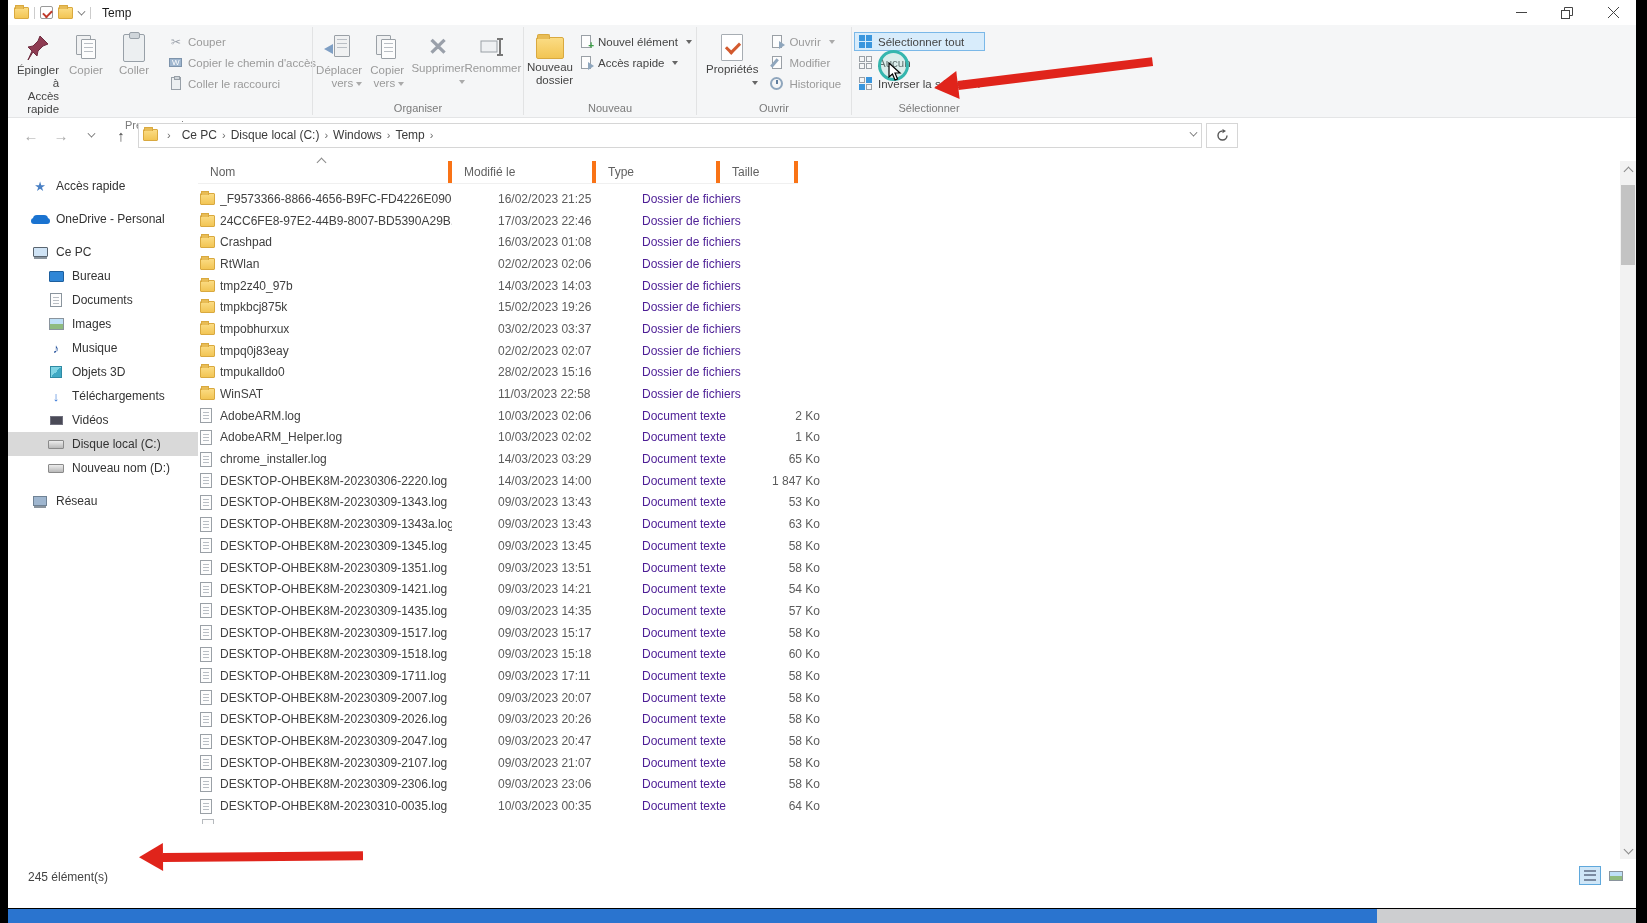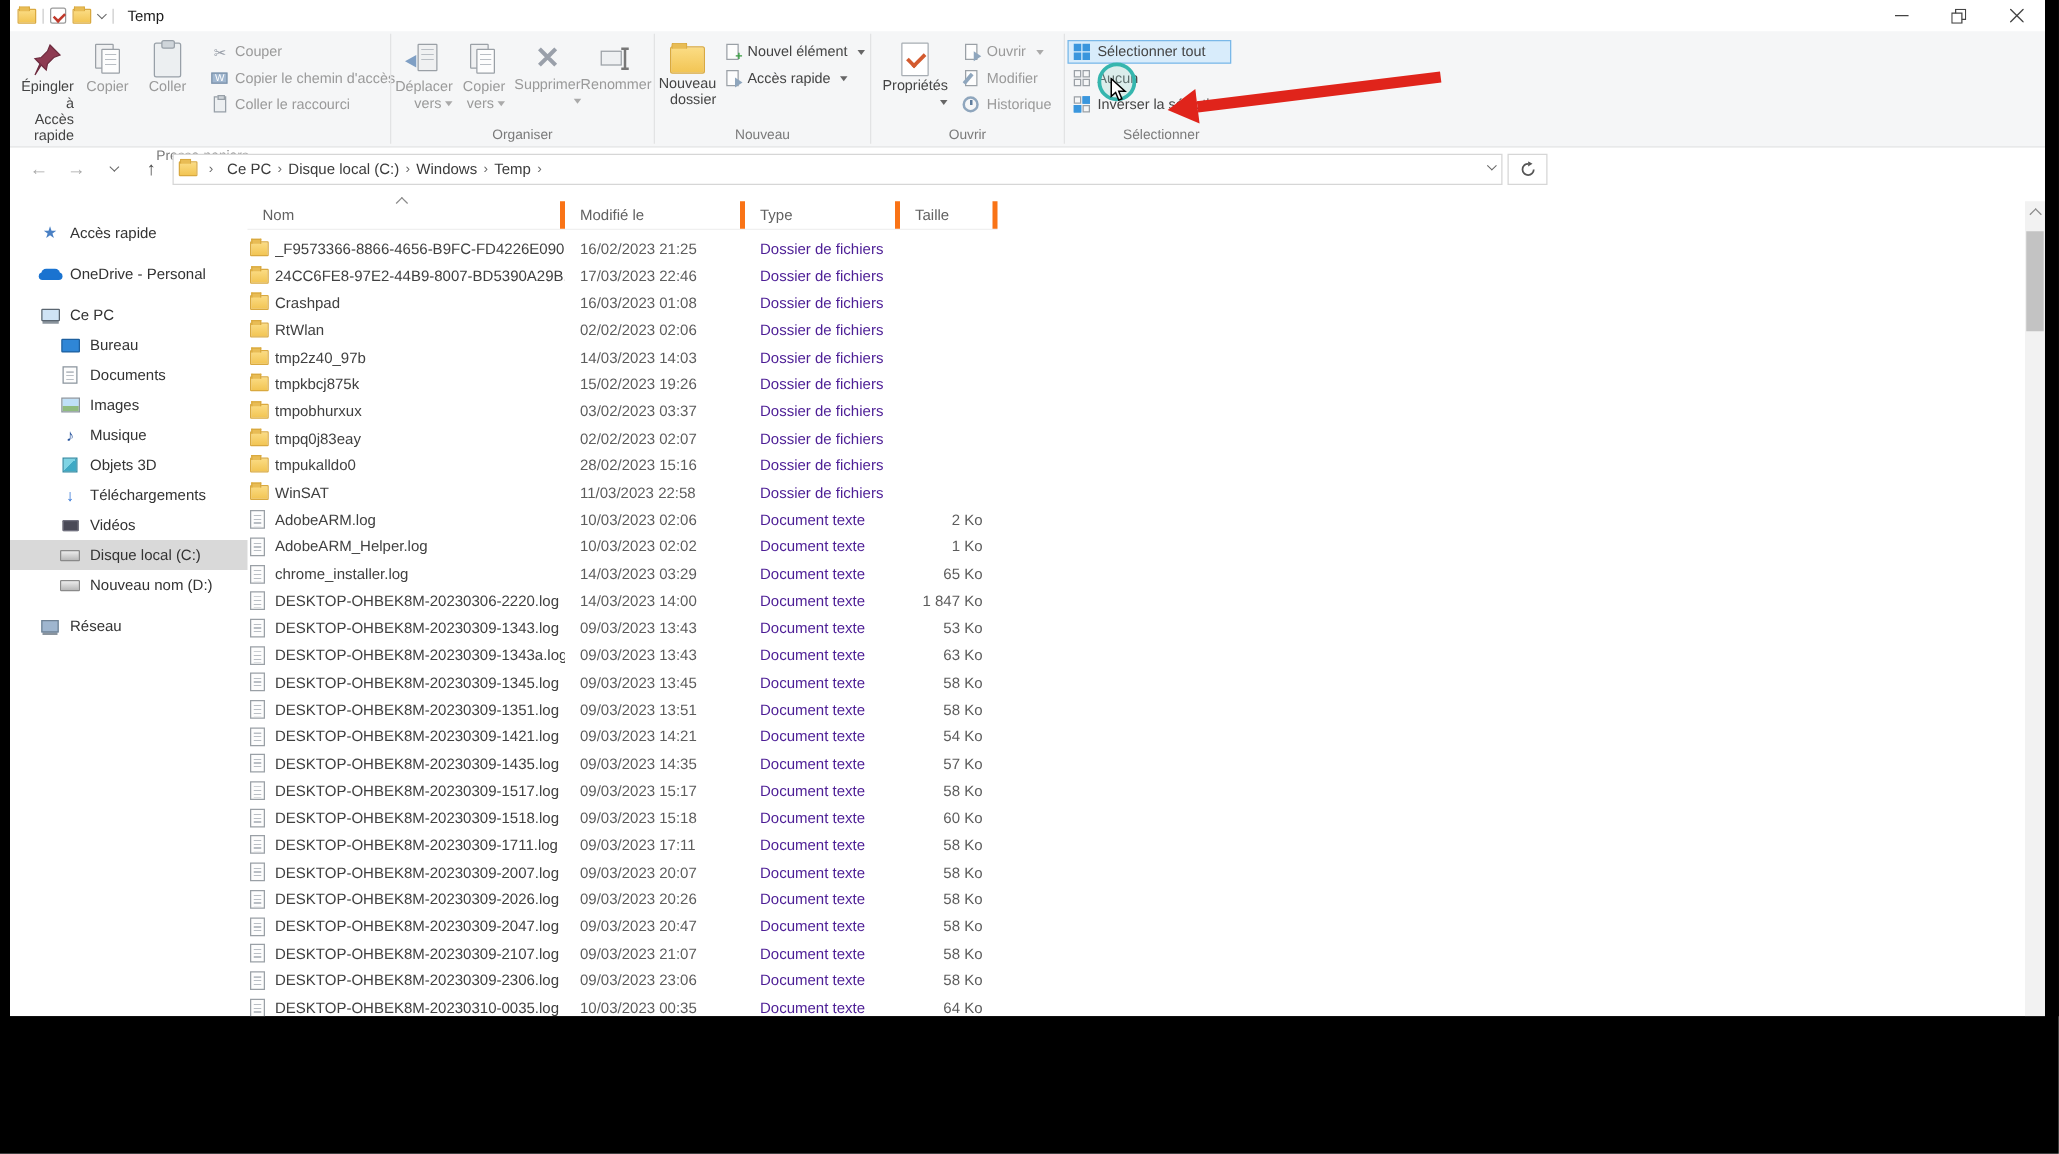--- a/index.html
+++ b/index.html
@@ -1,18 +1,18 @@
 <!DOCTYPE html>
 <html><head>
 <meta charset="utf-8">
 <style>
   * { margin:0; padding:0; box-sizing:border-box; }
   html,body { background:#000; }
   body { font-family:"Liberation Sans","DejaVu Sans",sans-serif; }
-  .screen { position:relative; width:1647px; height:813px; background:#000; overflow:hidden; }
+  .screen { position:relative; width:1647px; height:923px; background:#000; overflow:hidden; }
 
   
   .window { position:absolute; left:8px; top:0; width:1628px; height:908px; background:#fff; }
 
   
   .titlebar { position:relative; height:25px; background:#fff; display:flex; align-items:center; padding-left:6px; }
   .qat { display:flex; align-items:center; gap:5px; }
   .qat .vsep { width:1px; height:12px; background:#ccc; }
   .title-text { font-size:12px; color:#1a1a1a; margin-left:6px; }
   .caption-buttons { position:absolute; right:0; top:0; height:25px; display:flex; }
@@ -128,21 +128,21 @@
   .col-h.taille { width:78px; }
   .sort-caret { position:absolute; left:120px; top:-2px; width:7px; height:7px; border-left:1.2px solid #8a8a8a; border-top:1.2px solid #8a8a8a; transform:rotate(45deg); }
   .rows { position:absolute; left:0; top:36px; width:100%; }
   .frow { display:flex; align-items:center; height:21.7px; font-size:12px; }
   .cell-icon-wrap { width:22px; display:flex; justify-content:flex-start; padding-left:2px; }
   .icon-folder { width:15px; height:12px; background:linear-gradient(#fbdc84,#f2c554); border:1px solid #d9a93f; border-radius:1px; position:relative; }
   .icon-folder::before { content:""; position:absolute; left:0; top:-3px; width:6px; height:3px; background:#e8bc55; border:1px solid #d9a93f; border-bottom:none; }
   .icon-text { width:12px; height:15px; background:#fdfdfd; border:1px solid #9aa0a6; position:relative; }
   .icon-text::after { content:""; position:absolute; left:2px; right:2px; top:3px; height:9px; background:repeating-linear-gradient(#b9bec4 0 1px, transparent 1px 3px); }
   .cell-name { width:232px; color:#404040; white-space:nowrap; overflow:hidden; }
-  .cell-modified { width:144px; color:#5c5c5c; padding-left:12px; }
+  .cell-modified { width:144px; color:#5c5c5c; padding-left:12px;margin-left:34px; }
   .cell-type { width:124px; color:#4c1d95; padding-left:12px; }
   .cell-size { width:66px; color:#5c5c5c; text-align:right; }
   .partial-row-sliver { position:absolute; left:4px; top:667px; width:12px; height:5px; background:#fdfdfd; border:1px solid #b5b9bd; border-bottom:none; }
 
   
   .vscroll { position:absolute; right:0; top:9px; width:16px; height:698px; background:#f2f2f2; }
   .vs-up, .vs-down { position:absolute; left:0; width:16px; height:17px; display:flex; align-items:center; justify-content:center; }
   .vs-up { top:0; } .vs-down { bottom:0; }
   .vs-chev-up { width:7px; height:7px; border-left:1.5px solid #8a8a8a; border-top:1.5px solid #8a8a8a; transform:rotate(45deg); margin-top:3px; }
   .vs-chev-down { width:7px; height:7px; border-right:1.5px solid #8a8a8a; border-bottom:1.5px solid #8a8a8a; transform:rotate(45deg); margin-bottom:3px; }

